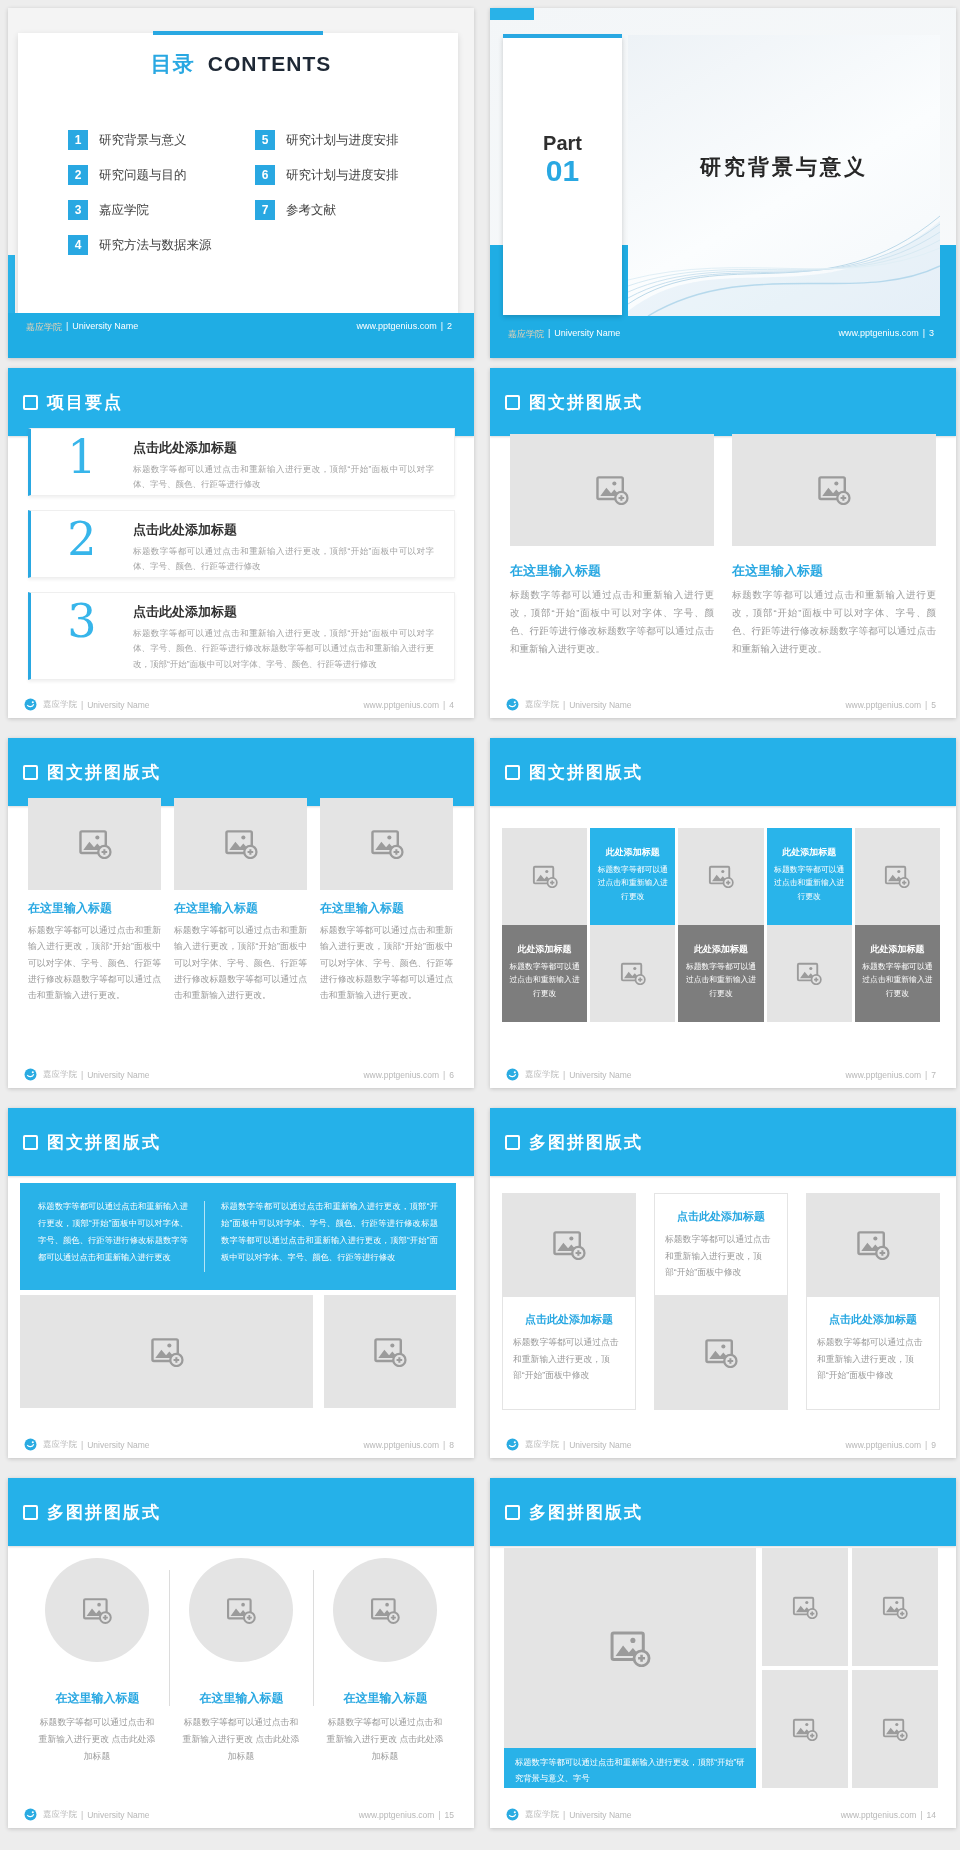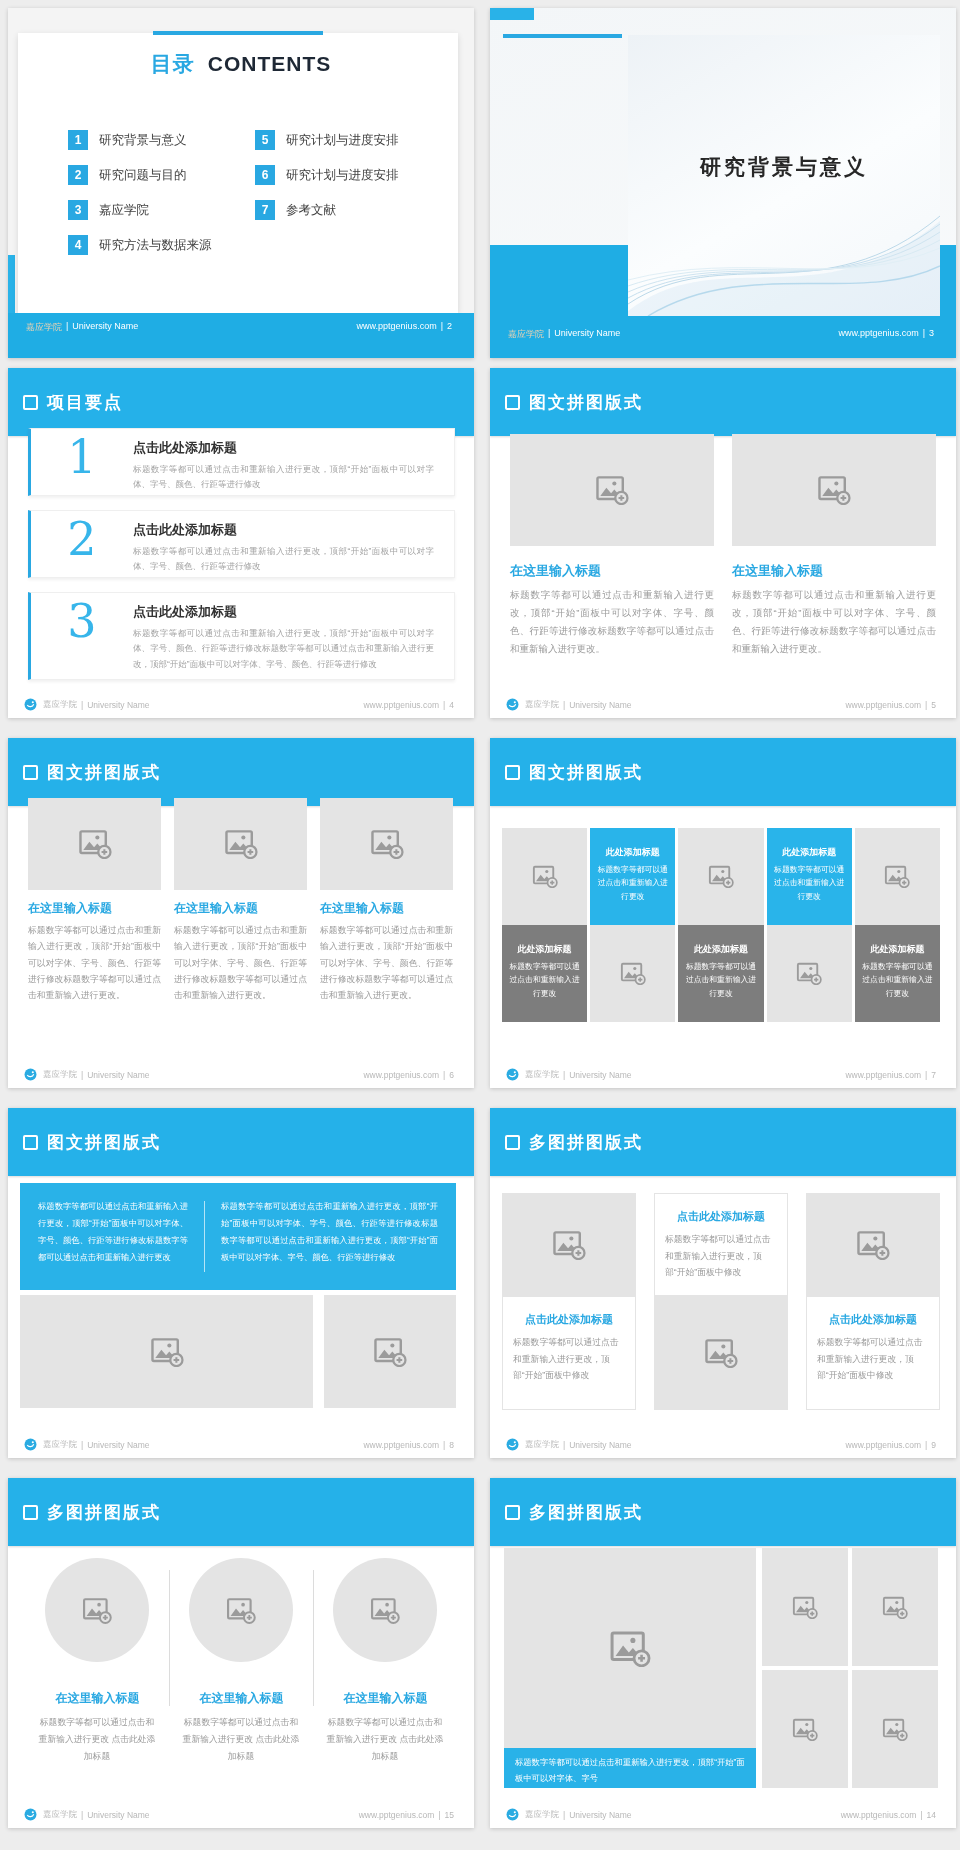--- a/index.html
+++ b/index.html
@@ -209,20 +209,24 @@
       <span>www.pptgenius.com</span>
       <span>|</span>
       <span>2</span>
     </div>
   </div>
 </div>
 
 <div class="slide s3" style="left:490px;top:8px">
   <div class="s3-chip"></div>
   <div class="s3-foot"></div>
+  <div class="s3-left">
+    <div class="s3-part">Part</div>
+    <div class="s3-num">01</div>
+  </div>
   <div class="s3-topline"></div>
   <div class="s3-right">
     <svg class="s3-waves" viewBox="0 0 312 130" preserveAspectRatio="none">
       <path d="M0 125 C90 55, 190 135, 312 35 L312 130 L0 130 Z" fill="rgba(180,215,235,.22)"></path>
       <path d="M0 118 C95 55, 195 128, 312 30" stroke="#bcd9e9" stroke-width="1" fill="none"></path>
       <path d="M0 112 C100 58, 200 122, 312 38" stroke="#c6dfee" stroke-width="1" fill="none"></path>
       <path d="M0 106 C105 60, 205 116, 312 46" stroke="#cfe4f0" stroke-width="1" fill="none"></path>
       <path d="M0 100 C110 62, 210 110, 312 54" stroke="#d8eaf3" stroke-width="1" fill="none"></path>
       <path d="M0 94 C115 64, 215 104, 312 62" stroke="#e1eff6" stroke-width="1" fill="none"></path>
       <path d="M20 130 C120 70, 230 120, 312 80" stroke="#a9d2e8" stroke-width="1.4" fill="none" opacity=".8"></path>
@@ -546,21 +550,21 @@
 <div class="slide" style="left:490px;top:1478px">
   <div class="hdr">
     <span class="sq"></span>
     <span>多图拼图版式</span>
   </div>
   <div class="ph lg" style="left:14px;top:70px;width:252px;height:200px">
     <svg>
         <use href="#imgph"></use>
       </svg>
   </div>
-  <div class="s11-banner">标题数字等都可以通过点击和重新输入进行更改，顶部“开始”面板中可以对字体、字号</div>
+  <div class="s11-banner">标题数字等都可以通过点击和重新输入进行更改，顶部“开始”研究背景与意义、字号</div>
   <div class="ph sm" style="left:272px;top:70px;width:86px;height:118px">
     <svg>
         <use href="#imgph"></use>
       </svg>
   </div>
   <div class="ph sm" style="left:362px;top:70px;width:86px;height:118px">
     <svg>
         <use href="#imgph"></use>
       </svg>
   </div>

